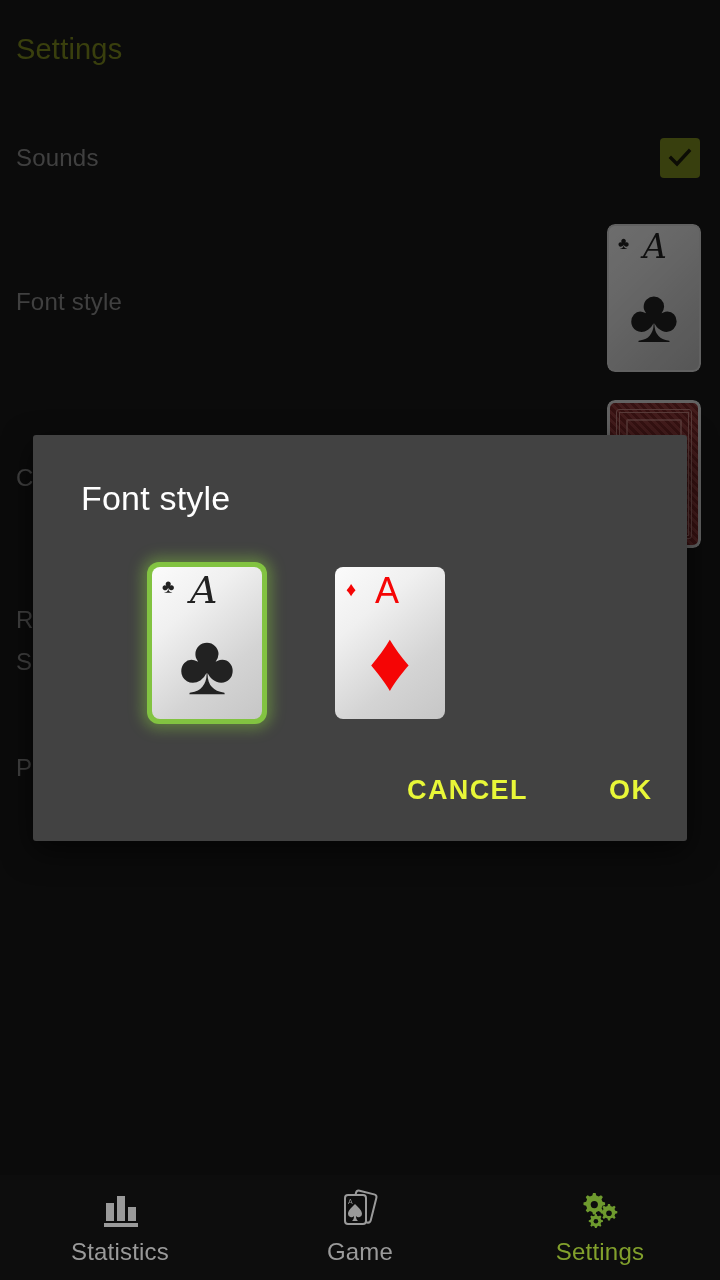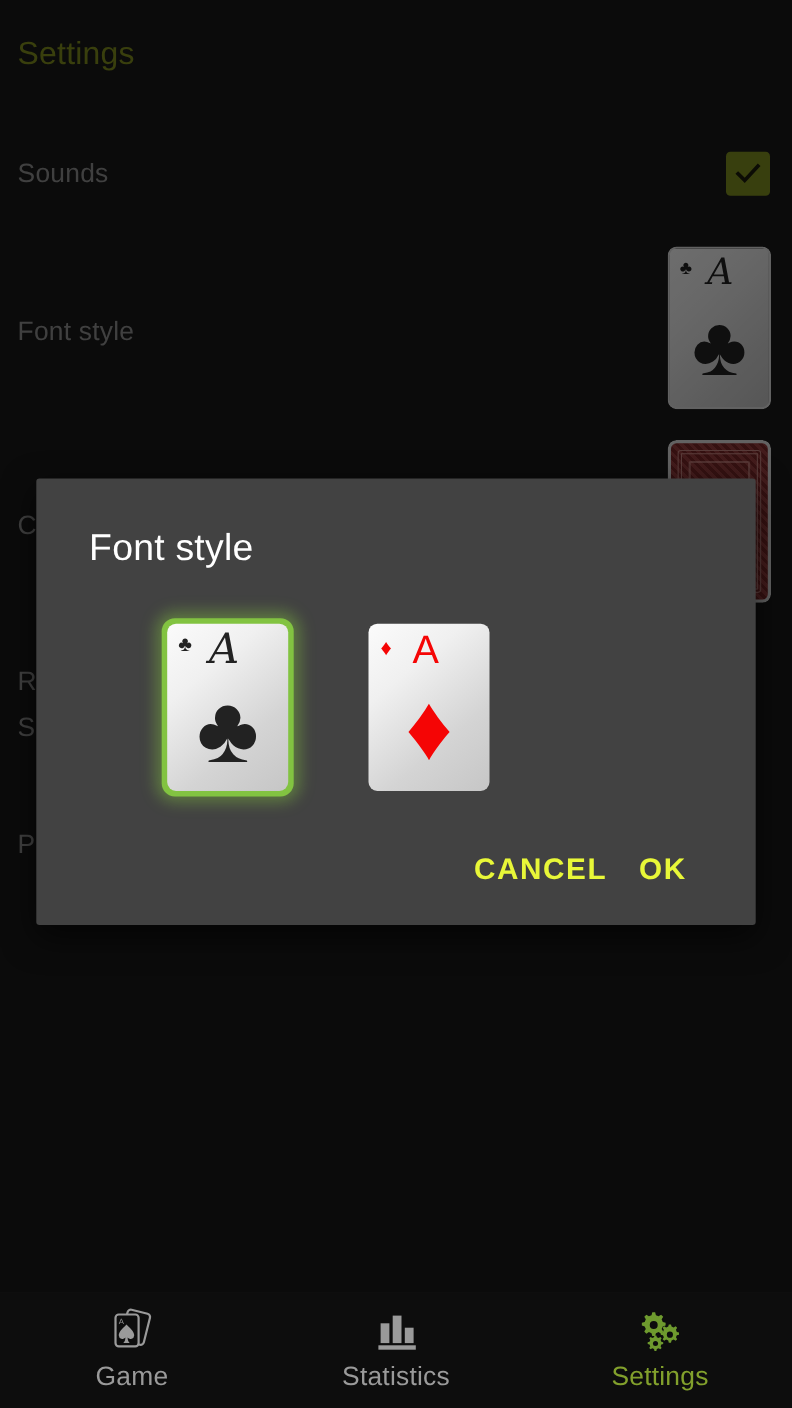--- a/index.html
+++ b/index.html
@@ -251,52 +251,52 @@
     </div>
 
     <div class="choice" style="left:198px; margin-left:104px;">
       <div class="choice-face">
         <span class="corner-suit" style="left:11px; top:12px; font-size:20px; color:#f50505;">♦</span>
         <span class="corner-rank" style="left:40px; top:6px; font-size:36px; font-weight:500; color:#f50505;">A</span>
         <span class="center-suit" style="top:52px; font-size:84px; color:#f50505;">♦</span>
       </div>
     </div>
 
-    <button class="dlg-btn" style="left:374px; top:340px;margin-left:24px;">CANCEL</button>
-    <button class="dlg-btn" style="left:548px; top:340px;">OK</button>
+    <button class="dlg-btn" style="left:374px; top:340px;">CANCEL</button>
+    <button class="dlg-btn" style="left:576px; top:340px;">OK</button>
   </div>
 
   <div id="bottom-nav">
+
+    <div class="nav-item">
+      <span class="nav-icon">
+        <svg width="42" height="40" viewBox="0 0 42 40">
+          <g fill="#9a9a9a">
+            <rect x="7" y="13" width="8" height="18"></rect>
+            <rect x="18" y="6" width="8" height="25"></rect>
+            <rect x="29" y="17" width="8" height="14"></rect>
+            <rect x="5" y="33" width="34" height="4"></rect>
+          </g>
+        </svg>
+      </span>
+      <span class="nav-label">Statistics</span>
+    </div>
 
     <div class="nav-item">
       <span class="nav-icon">
         <svg width="46" height="42" viewBox="0 0 46 42">
           <g fill="none" stroke="#9a9a9a" stroke-width="2">
             <rect x="16" y="3" width="21" height="29" rx="3" transform="rotate(14 26 17)"></rect>
             <rect x="8" y="6" width="21" height="29" rx="3" fill="#0d0d0d"></rect>
           </g>
           <text x="11" y="15" font-size="7" fill="#9a9a9a" font-family="Liberation Sans, sans-serif">A</text>
           <path d="M18 15 c-5 5 -7 7 -7 10 a3.4 3.4 0 0 0 6 2 c0 3 -1 4 -2 5 h6 c-1 -1 -2 -2 -2 -5 a3.4 3.4 0 0 0 6 -2 c0 -3 -2 -5 -7 -10z" fill="#9a9a9a"></path>
         </svg>
       </span>
       <span class="nav-label">Game</span>
-    </div>
-
-    <div class="nav-item">
-      <span class="nav-icon">
-        <svg width="42" height="40" viewBox="0 0 42 40">
-          <g fill="#9a9a9a">
-            <rect x="7" y="13" width="8" height="18"></rect>
-            <rect x="18" y="6" width="8" height="25"></rect>
-            <rect x="29" y="17" width="8" height="14"></rect>
-            <rect x="5" y="33" width="34" height="4"></rect>
-          </g>
-        </svg>
-      </span>
-      <span class="nav-label">Statistics</span>
     </div>
 
     <div class="nav-item active">
       <span class="nav-icon">
         <svg width="46" height="42" viewBox="0 0 46 42">
           <g fill="#6e9a2e">
             <path d="M16 4 l2.6 .0 .7 2.6 2.4 1 2.3-1.4 1.9 1.9 -1.4 2.3 1 2.4 2.6 .7 0 2.6 -2.6 .7 -1 2.4 1.4 2.3 -1.9 1.9 -2.3-1.4 -2.4 1 -.7 2.6 -2.6 0 -.7-2.6 -2.4-1 -2.3 1.4 -1.9-1.9 1.4-2.3 -1-2.4 -2.6-.7 0-2.6 2.6-.7 1-2.4 -1.4-2.3 1.9-1.9 2.3 1.4 2.4-1z"></path>
             <circle cx="17.3" cy="15.6" r="3.6" fill="#0d0d0d"></circle>
             <path d="M31 15 l2 0 .5 2 1.9 .8 1.8-1.1 1.4 1.4 -1.1 1.8 .8 1.9 2 .5 0 2 -2 .5 -.8 1.9 1.1 1.8 -1.4 1.4 -1.8-1.1 -1.9 .8 -.5 2 -2 0 -.5-2 -1.9-.8 -1.8 1.1 -1.4-1.4 1.1-1.8 -.8-1.9 -2-.5 0-2 2-.5 .8-1.9 -1.1-1.8 1.4-1.4 1.8 1.1 1.9-.8z"></path>
             <circle cx="32" cy="24.3" r="2.8" fill="#0d0d0d"></circle>

